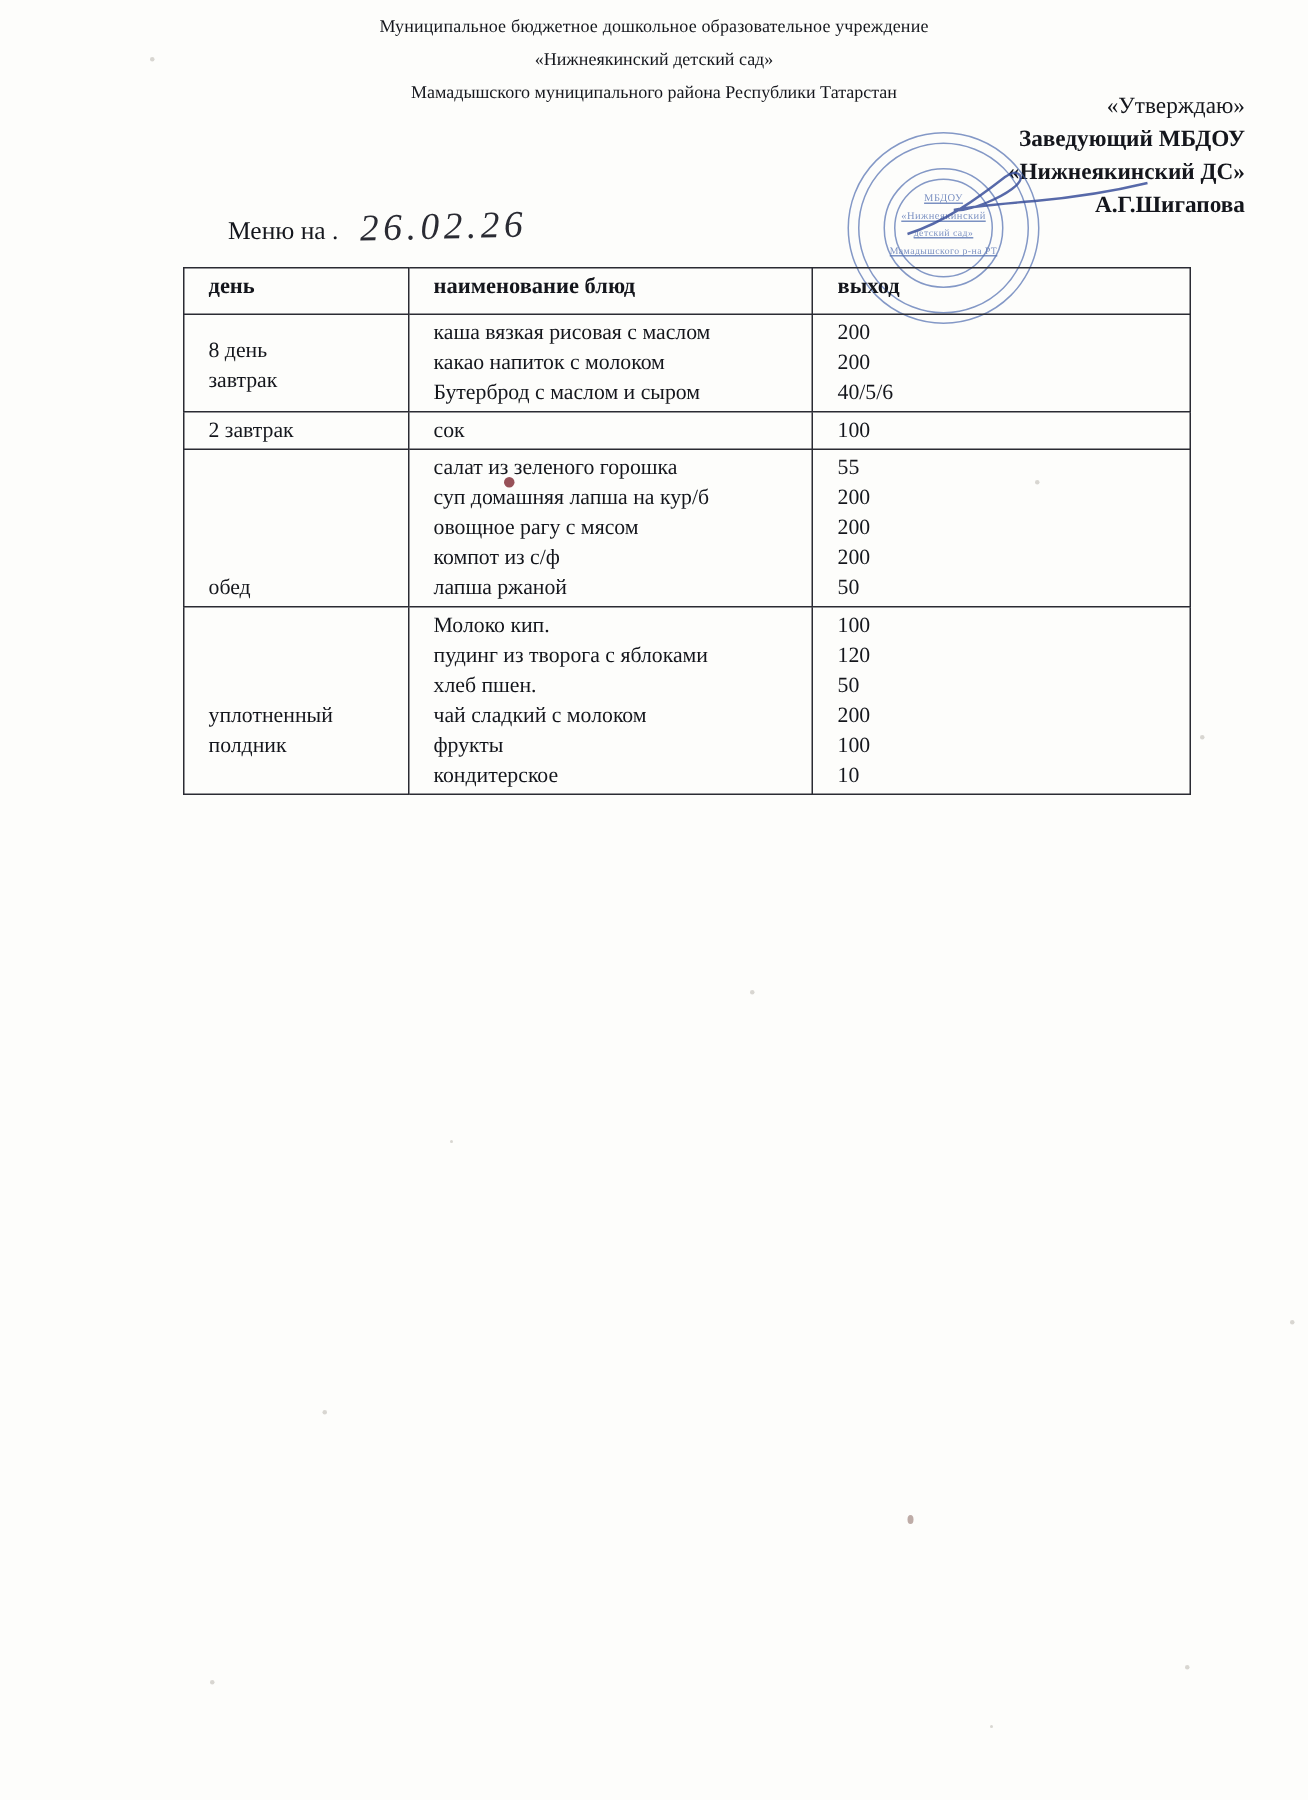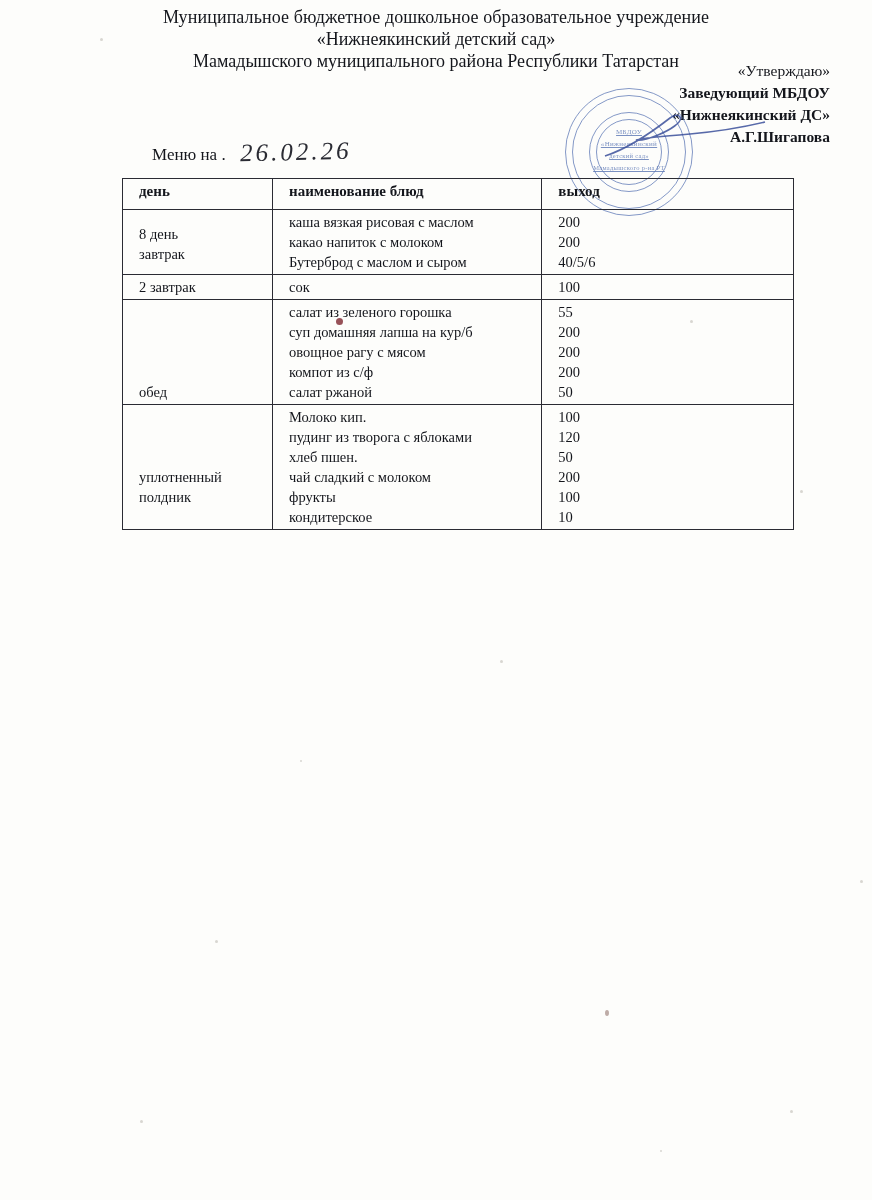--- a/index.html
+++ b/index.html
@@ -26,21 +26,21 @@
     background: #b9b6ae;
     border-radius: 50%;
     opacity: .55;
   }
   .header {
     position: absolute;
     top: 6px;
     left: 0;
     width: 872px;
     text-align: center;
-    font-size: 18px;
+    font-size: 12px;
     line-height: 22px;
   }
   .header .line1 { letter-spacing: .1px; }
   .header .line2 { }
   .header .line3 { }
 
   .approve {
     position: absolute;
     top: 60px;
     right: 42px;
@@ -246,21 +246,21 @@
       <tr>
         <td class="col-day daycell">
           <div style="height:80px"></div>
           <div>обед</div>
         </td>
         <td class="col-dish rowlist">
           <div>салат из зеленого горошка</div>
           <div>суп домашняя  лапша на кур/б</div>
           <div>овощное рагу с мясом</div>
           <div>компот  из с/ф</div>
-          <div>салат ржаной</div>
+          <div>лапша ржаной</div>
         </td>
         <td class="col-out rowlist">
           <div>55</div>
           <div>200</div>
           <div>200</div>
           <div>200</div>
           <div>50</div>
         </td>
       </tr>
 

